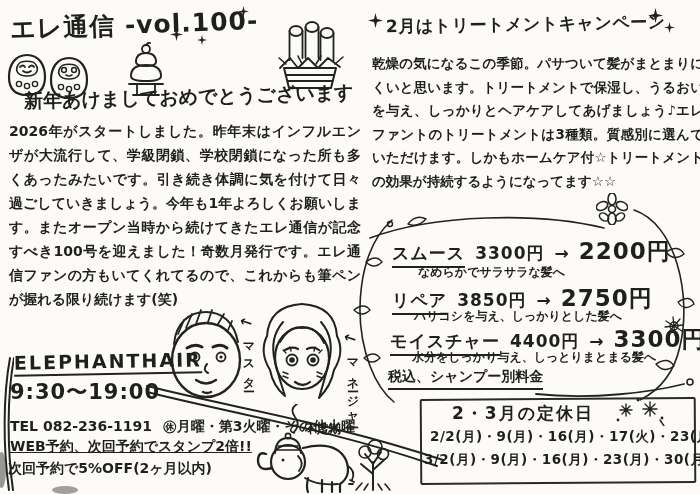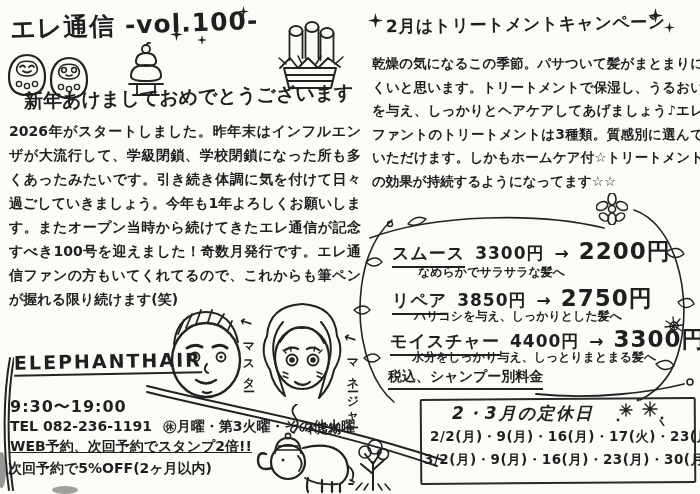--- a/index.html
+++ b/index.html
@@ -15,41 +15,41 @@
   .ink{stroke:#222;fill:none;stroke-linecap:round;stroke-linejoin:round;}
 
   #title{left:10px;top:8px;width:270px;font-size:25px;letter-spacing:1px;transform:rotate(-2deg);}
   #greeting{left:24px;top:84px;width:340px;font-size:19px;transform:rotate(-1.5deg);white-space:nowrap;}
   #left-article{left:8px;top:118px;width:352px;font-size:14px;line-height:24px;text-align:justify;}
 
   .vlabel{writing-mode:vertical-rl;font-size:12px;font-weight:bold;letter-spacing:3px;}
   .staff-arrow{font-size:15px;font-weight:bold;display:inline-block;transform:rotate(18deg);}
 
   #shop-name{left:14px;top:350px;font-size:19px;letter-spacing:2px;border-bottom:2.5px solid #222;padding-bottom:1px;transform:rotate(-1deg);}
-  #shop-hours{left:10px;top:397px;font-size:16px;letter-spacing:1px;text-align:right;}
+  #shop-hours{left:10px;top:378px;font-size:21px;letter-spacing:1px;text-align:right;}
   #shop-hours-note{left:8px;top:400px;font-size:14px;}
   #shop-tel-row{left:10px;top:418px;font-size:14px;white-space:nowrap;}
   #shop-tel-row .closed{margin-left:6px;}
   #shop-closed-note{left:305px;top:421px;font-size:12px;}
   #promo-stamp{left:10px;top:438px;font-size:14px;white-space:nowrap;text-decoration:underline;}
   #promo-off{left:8px;top:460px;font-size:14px;white-space:nowrap;}
 
   #campaign-title{left:386px;top:13px;width:260px;font-size:17px;letter-spacing:.5px;transform:rotate(-1deg);white-space:nowrap;}
   #campaign-body{left:362px;top:42px;width:332px;font-size:13.5px;line-height:23.5px;text-align:justify;}
 
   .menu-row{position:absolute;display:flex;align-items:baseline;gap:10px;white-space:nowrap;}
   .m-name{font-size:17px;font-weight:bold;border-bottom:2.5px solid #222;padding-bottom:1px;letter-spacing:1px;}
   .m-old{font-size:17px;font-weight:bold;letter-spacing:1px;}
   .m-arrow{font-size:17px;font-weight:bold;}
   .m-new{font-size:23px;font-weight:bold;letter-spacing:1px;}
   .menu-desc{position:absolute;font-size:12px;font-weight:bold;white-space:nowrap;}
   #menu-note{left:388px;top:368px;font-size:14px;font-weight:bold;border-bottom:2px solid #222;padding-bottom:2px;white-space:nowrap;}
 
   #holiday-box{left:420px;top:398px;width:272px;height:82px;border:2.2px solid #2a2a2a;border-radius:2px;transform:rotate(-.4deg);}
-  #holiday-title{left:452px;top:402px;font-size:17px;letter-spacing:2px;font-style:italic;}
+  #holiday-title{left:452px;top:402px;font-size:17px;letter-spacing:2px;}
   #holiday-feb{left:430px;top:428px;font-size:13.5px;letter-spacing:.5px;white-space:nowrap;}
   #holiday-mar{left:424px;top:451px;font-size:13.5px;letter-spacing:.5px;white-space:nowrap;}
 
   .smudge{position:absolute;background:#555;opacity:.55;border-radius:50%;}
 </style>
 </head>
 <body>
 
 <div id="page">
 

